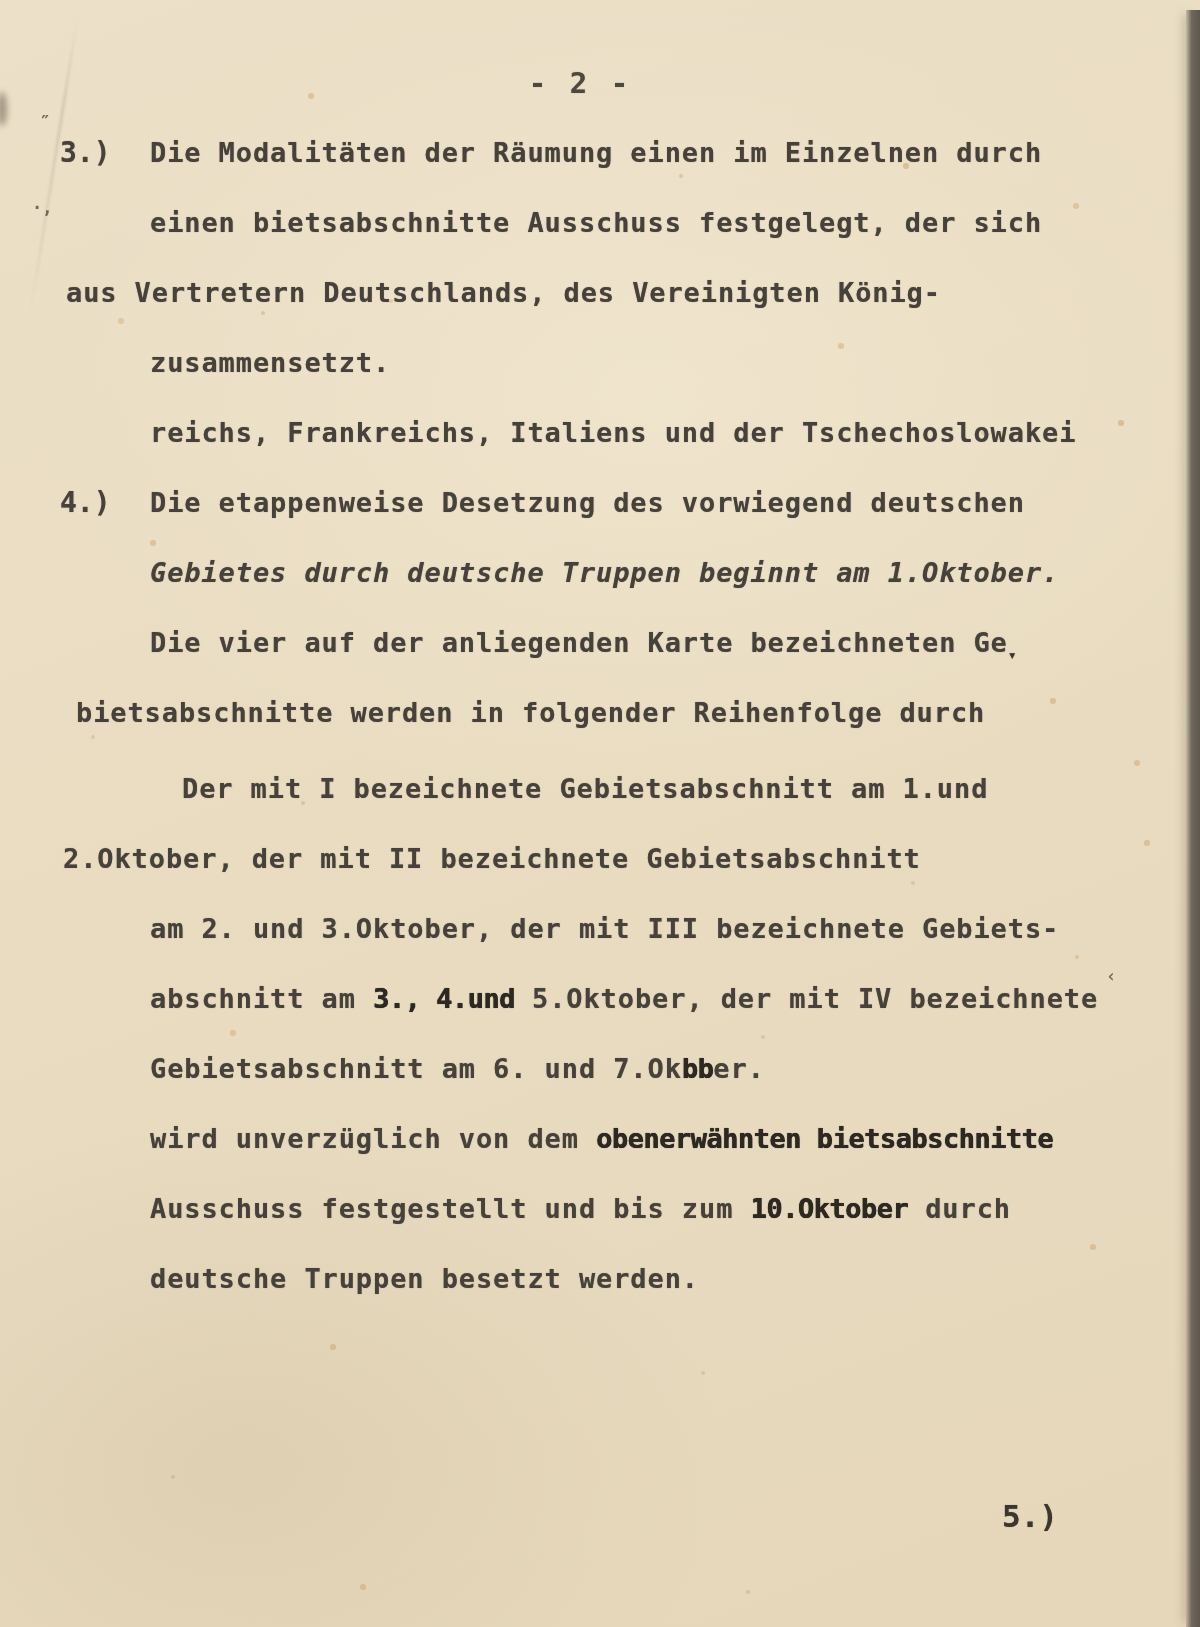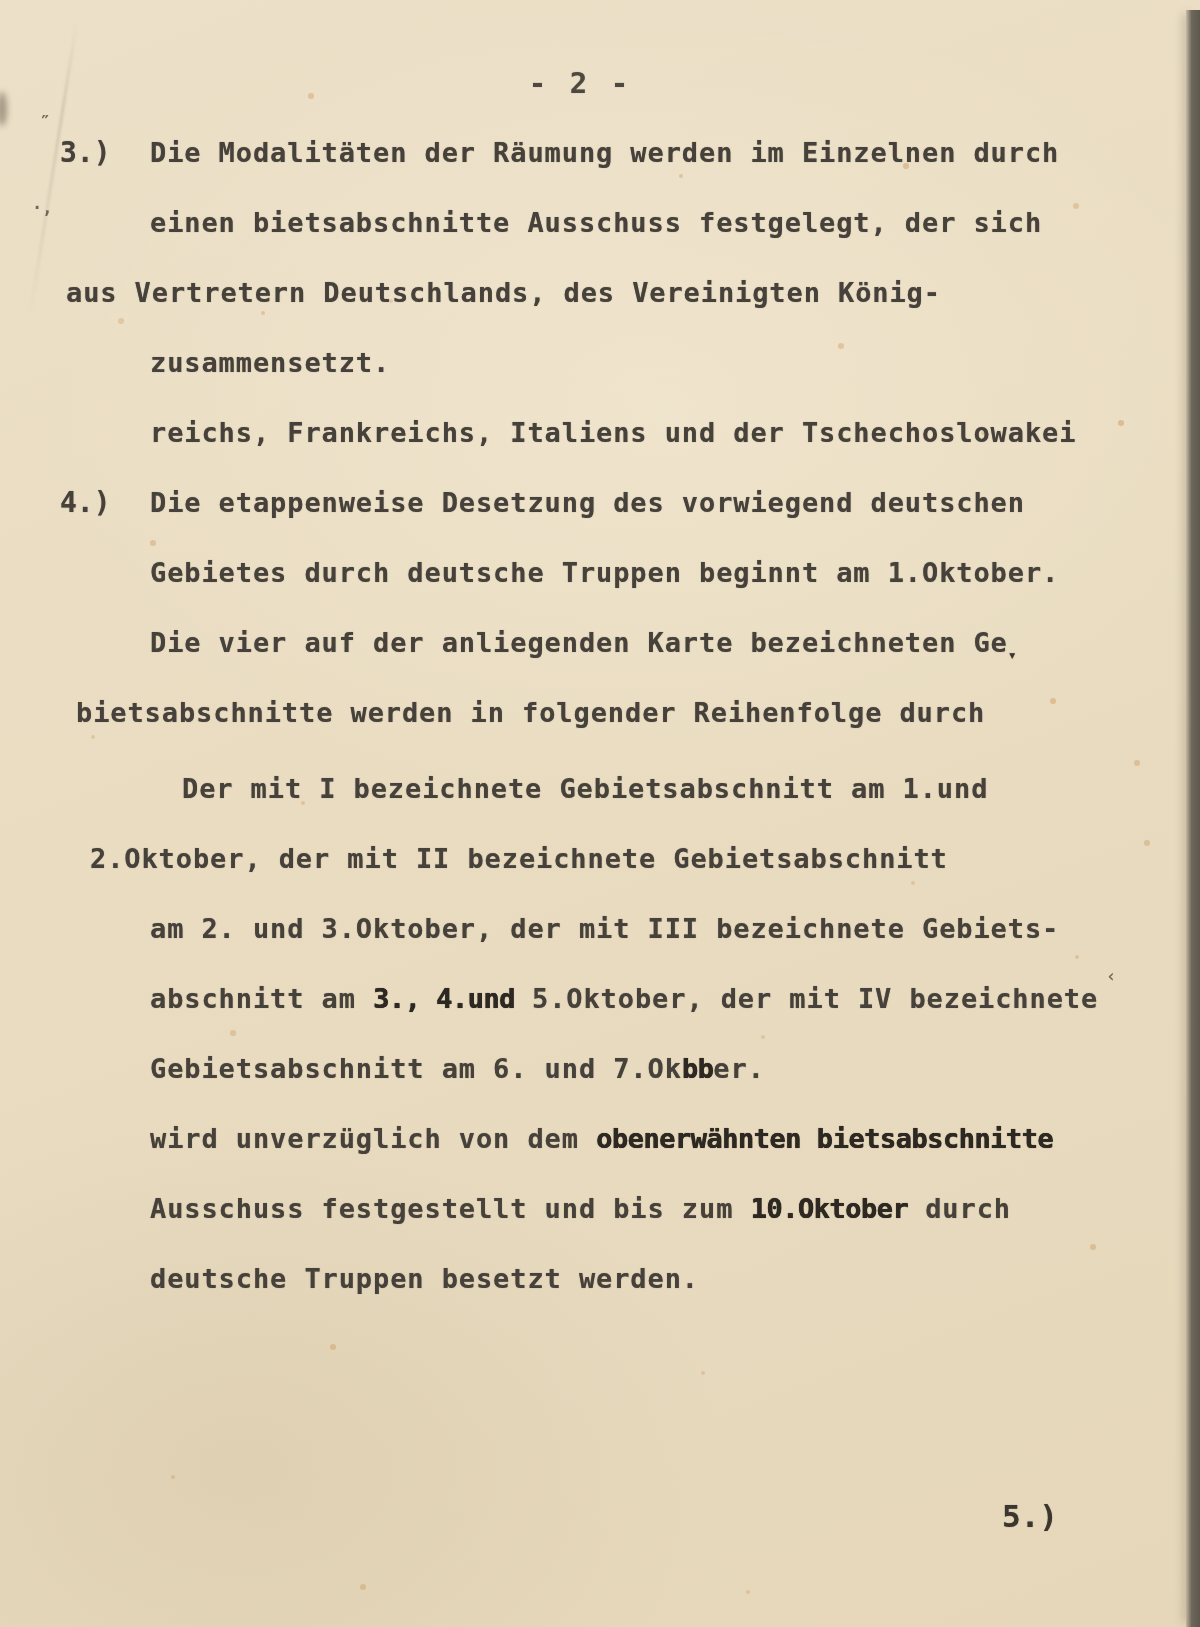--- a/index.html
+++ b/index.html
@@ -90,31 +90,31 @@
 <body>
 
 <div id="scan">
   <div class="crease"></div>
   <div class="smudge"></div>
   <div class="freckles"></div>
 
   <div class="page-number">- 2 -</div>
 
   <div class="text-lines">
-      <div class="row"><span class="marker">3.)</span><span class="linetext" style="margin-left: 150px;"><span>Die Modalitäten der Räumung werden im Einzelnen durch</span></span></div>
+      <div class="row"><span class="marker">3.)</span><span class="linetext" style="margin-left: 150px;"><span>Die Modalitäten der Räumung einen im Einzelnen durch</span></span></div>
       <div class="row"><span class="linetext" style="margin-left: 150px;"><span>einen bietsabschnitte Ausschuss festgelegt, der sich</span></span></div>
       <div class="row"><span class="linetext" style="margin-left: 66px;"><span>aus Vertretern Deutschlands, des Vereinigten König-</span></span></div>
       <div class="row"><span class="linetext" style="margin-left: 150px;"><span>zusammensetzt.</span></span></div>
       <div class="row"><span class="linetext" style="margin-left: 150px;"><span>reichs, Frankreichs, Italiens und der Tschechoslowakei</span></span></div>
       <div class="row"><span class="marker">4.)</span><span class="linetext" style="margin-left: 150px;"><span>Die etappenweise Desetzung des vorwiegend deutschen</span></span></div>
-      <div class="row"><span class="linetext" style="margin-left: 150px;"><span>Gebietes durch deutsche Truppen beginnt am 1.Oktober.</span></span></div>
+      <div class="row"><span class="linetext" style="margin-left: 150px; font-style: italic;"><span>Gebietes durch deutsche Truppen beginnt am 1.Oktober.</span></span></div>
       <div class="row"><span class="linetext" style="margin-left: 150px;"><span>Die vier auf der anliegenden Karte bezeichneten Ge</span><span class="submark">▾</span></span></div>
       <div class="row"><span class="linetext" style="margin-left: 76px;"><span>bietsabschnitte werden in folgender Reihenfolge durch</span></span></div>
       <div class="row" style="margin-top: 6px;"><span class="linetext" style="margin-left: 182px;"><span>Der mit I bezeichnete Gebietsabschnitt am 1.und</span></span></div>
-      <div class="row"><span class="linetext" style="margin-left: 90px;"><span>2.Oktober, der mit II bezeichnete Gebietsabschnitt</span></span></div>
+      <div class="row"><span class="linetext" style="margin-left: 63px;"><span>2.Oktober, der mit II bezeichnete Gebietsabschnitt</span></span></div>
       <div class="row"><span class="linetext" style="margin-left: 150px;"><span>am 2. und 3.Oktober, der mit III bezeichnete Gebiets-</span></span></div>
       <div class="row"><span class="linetext" style="margin-left: 150px;"><span>abschnitt am </span><span class="seg-b">3., 4.und</span><span> 5.Oktober, der mit IV bezeichnete</span></span></div>
       <div class="row"><span class="linetext" style="margin-left: 150px;"><span>Gebietsabschnitt am 6. und 7.Ok</span><span class="seg-b">bb</span><span>er.</span></span></div>
       <div class="row"><span class="linetext" style="margin-left: 150px;"><span>wird unverzüglich von dem </span><span class="seg-b">obenerwähnten bietsabschnitte</span></span></div>
       <div class="row"><span class="linetext" style="margin-left: 150px;"><span>Ausschuss festgestellt und bis zum </span><span class="seg-b">10.Oktober</span><span> durch</span></span></div>
       <div class="row"><span class="linetext" style="margin-left: 150px;"><span>deutsche Truppen besetzt werden.</span></span></div>
     </div>
 
   <div class="catchword">5.)</div>
 

